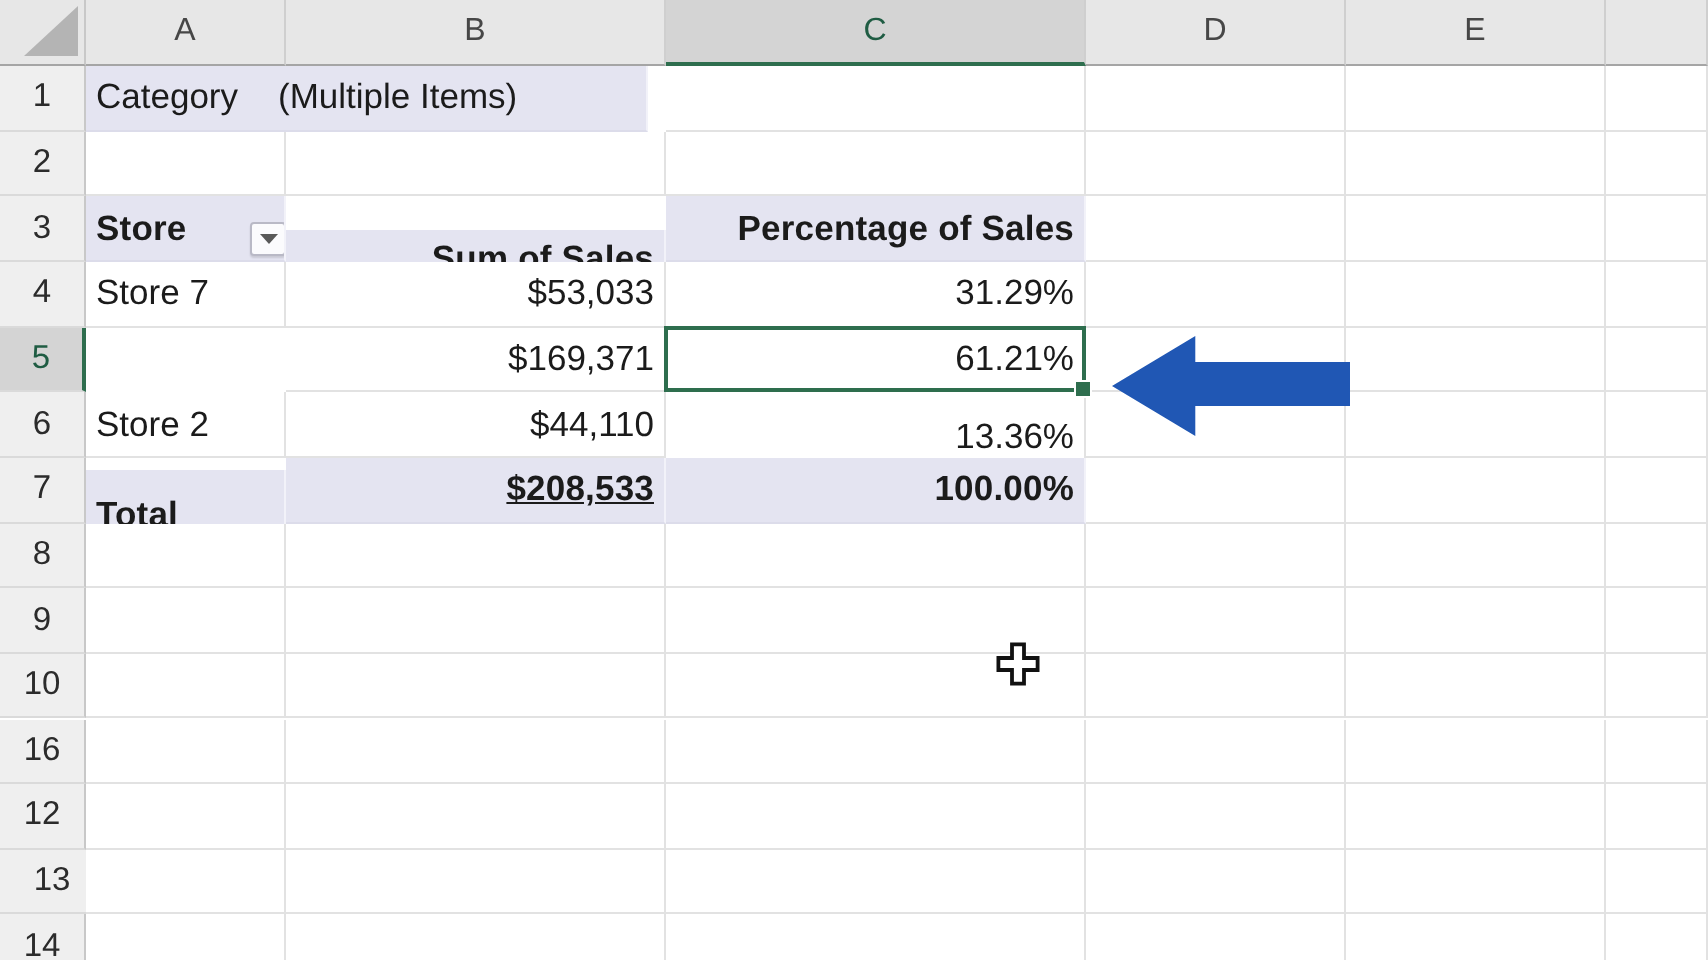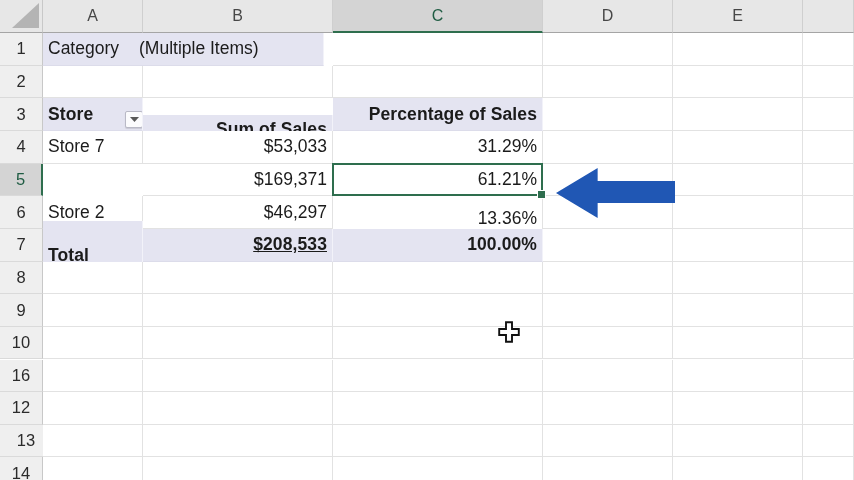--- a/index.html
+++ b/index.html
@@ -196,29 +196,29 @@
       <div class="cell right" style="left: 333px; top: 163.6px; width: 210px; height: 32.65px;">
         <span>61.21%</span>
       </div>
       <div class="cell" style="left: 543px; top: 163.6px; width: 130px; height: 32.65px;"></div>
       <div class="cell" style="left: 673px; top: 163.6px; width: 130px; height: 32.65px;"></div>
       <div class="cell" style="left: 803px; top: 163.6px; width: 51px; height: 32.65px;"></div>
       <div class="cell" style="left: 43px; top: 196.25px; width: 100px; height: 32.65px;">
         <span>Store 2</span>
       </div>
       <div class="cell right" style="left: 143px; top: 196.25px; width: 190px; height: 32.65px;">
-        <span>$46,297</span>
+        <span>$44,110</span>
       </div>
       <div class="cell right" style="left: 333px; top: 196.25px; width: 210px; height: 45px;">
         <span>13.36%</span>
       </div>
       <div class="cell" style="left: 543px; top: 196.25px; width: 130px; height: 32.65px;"></div>
       <div class="cell" style="left: 673px; top: 196.25px; width: 130px; height: 32.65px;"></div>
       <div class="cell" style="left: 803px; top: 196.25px; width: 51px; height: 32.65px;"></div>
-      <div class="cell band bold" style="left: 43px; top: 221px; width: 100px; height: 46px; align-items: flex-end;">
+      <div class="cell band bold" style="left: 43px; top: 235px; width: 100px; height: 46px;">
         <span>Total</span>
       </div>
       <div class="cell band bold right" style="left: 143px; top: 228.9px; width: 190px; height: 32.65px; text-decoration: underline;">
         <span>$208,533</span>
       </div>
       <div class="cell band bold right" style="left: 333px; top: 228.9px; width: 210px; height: 32.65px;">
         <span>100.00%</span>
       </div>
       <div class="cell" style="left: 543px; top: 228.9px; width: 130px; height: 32.65px;"></div>
       <div class="cell" style="left: 673px; top: 228.9px; width: 130px; height: 32.65px;"></div>

